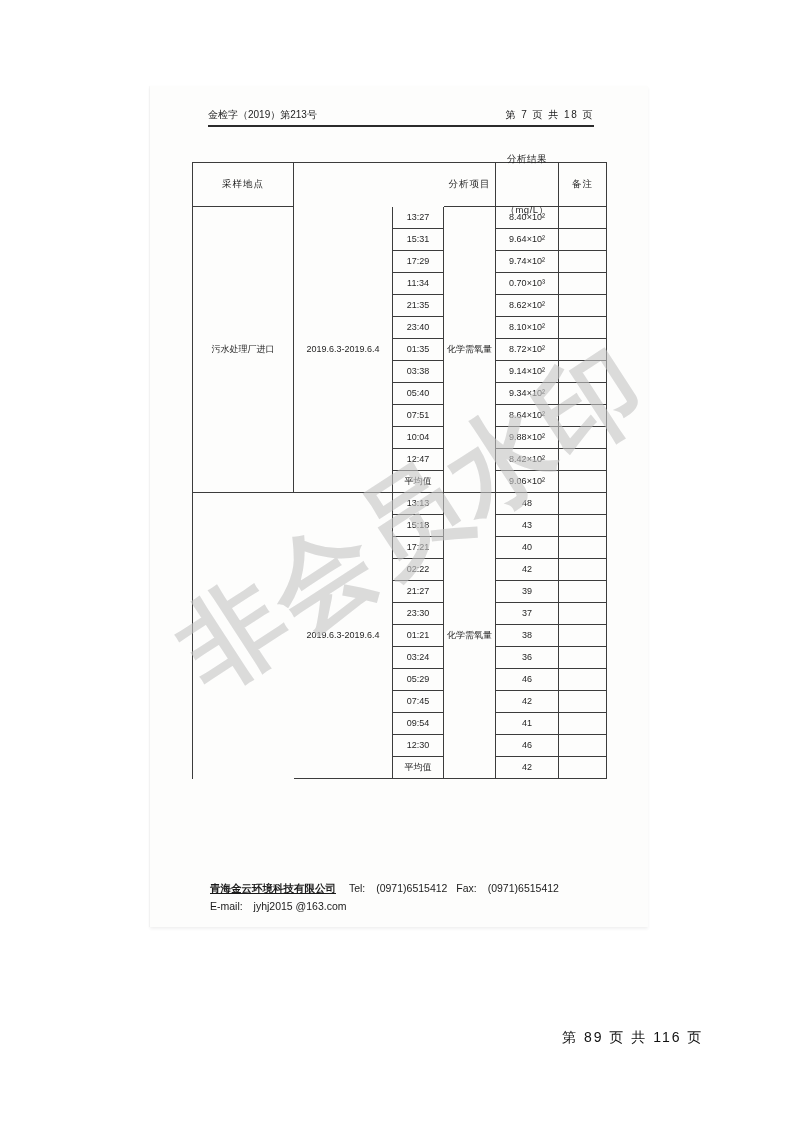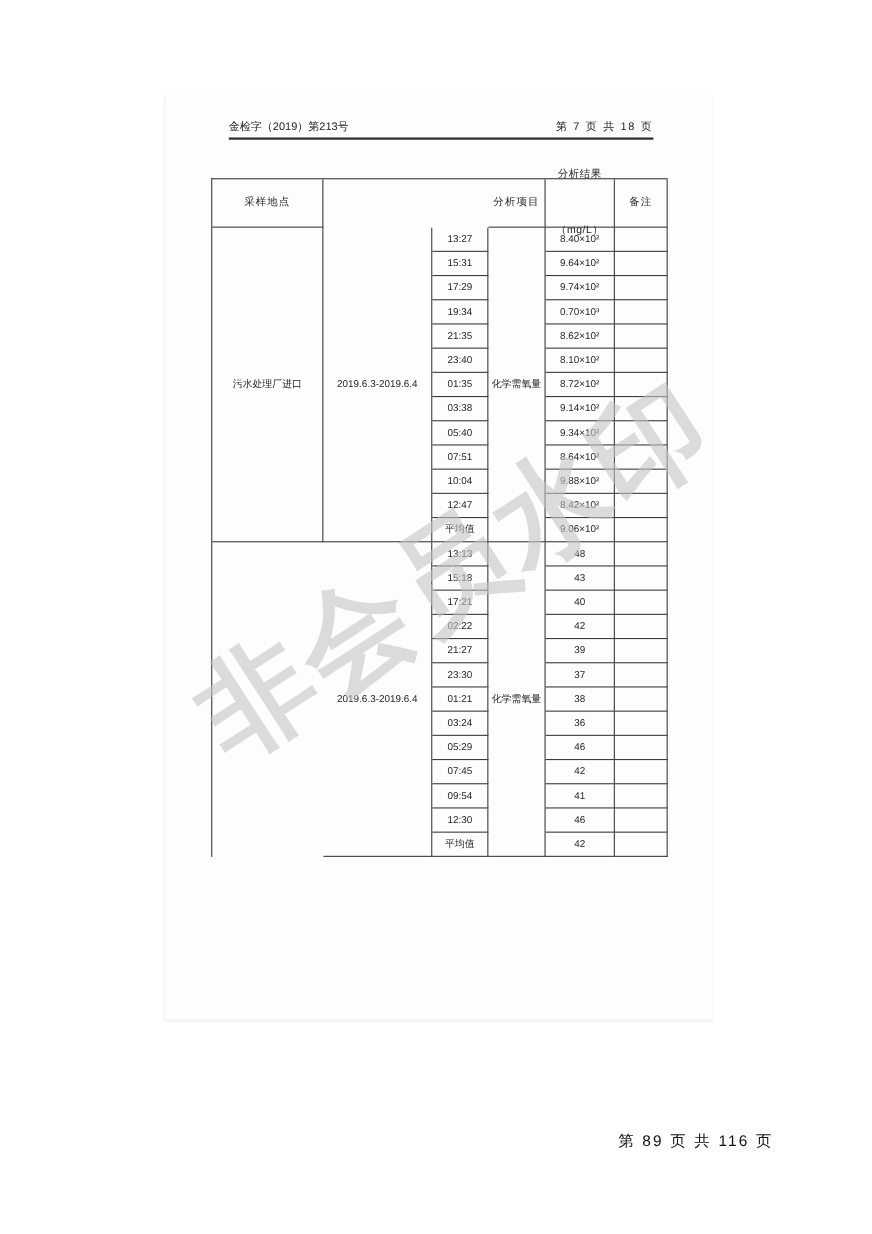--- a/index.html
+++ b/index.html
@@ -72,21 +72,21 @@
       <div class="cell" style="grid-area: 2 / 4 / span 13;">化学需氧量</div>
       <div class="cell" style="grid-area: 2 / 3;">13:27</div>
       <div class="cell" style="grid-area: 2 / 5;">8.40×10²</div>
       <div class="cell" style="grid-area: 2 / 6;"></div>
       <div class="cell" style="grid-area: 3 / 3;">15:31</div>
       <div class="cell" style="grid-area: 3 / 5;">9.64×10²</div>
       <div class="cell" style="grid-area: 3 / 6;"></div>
       <div class="cell" style="grid-area: 4 / 3;">17:29</div>
       <div class="cell" style="grid-area: 4 / 5;">9.74×10²</div>
       <div class="cell" style="grid-area: 4 / 6;"></div>
-      <div class="cell" style="grid-area: 5 / 3;">19:34</div>
+      <div class="cell" style="grid-area: 5 / 3;">11:34</div>
       <div class="cell" style="grid-area: 5 / 5;">0.70×10³</div>
       <div class="cell" style="grid-area: 5 / 6;"></div>
       <div class="cell" style="grid-area: 6 / 3;">21:35</div>
       <div class="cell" style="grid-area: 6 / 5;">8.62×10²</div>
       <div class="cell" style="grid-area: 6 / 6;"></div>
       <div class="cell" style="grid-area: 7 / 3;">23:40</div>
       <div class="cell" style="grid-area: 7 / 5;">8.10×10²</div>
       <div class="cell" style="grid-area: 7 / 6;"></div>
       <div class="cell" style="grid-area: 8 / 3;">01:35</div>
       <div class="cell" style="grid-area: 8 / 5;">8.72×10²</div>
@@ -147,16 +147,29 @@
       <div class="cell" style="grid-area: 26 / 3;">12:30</div>
       <div class="cell" style="grid-area: 26 / 5;">46</div>
       <div class="cell" style="grid-area: 26 / 6;"></div>
       <div class="cell" style="grid-area: 27 / 3;">平均值</div>
       <div class="cell" style="grid-area: 27 / 5;">42</div>
       <div class="cell" style="grid-area: 27 / 6;"></div>
     </div>
 
   <div class="watermark" style="color: rgb(197, 197, 197);">非会员水印</div>
 
+  <div class="footer-contact">
+    <div class="footer-line1">
+      <span class="company">青海金云环境科技有限公司</span>
+      <span class="lbl">Tel:</span>
+      <span>(0971)6515412</span>
+      <span class="lbl">Fax:</span>
+      <span>(0971)6515412</span>
+    </div>
+    <div class="footer-line2">
+      <span class="lbl">E-mail:</span>
+      <span>jyhj2015 @163.com</span>
+    </div>
+  </div>
 
   <div class="page-number">第 89 页 共 116 页</div>
 
 </div>
 
 </body></html>

